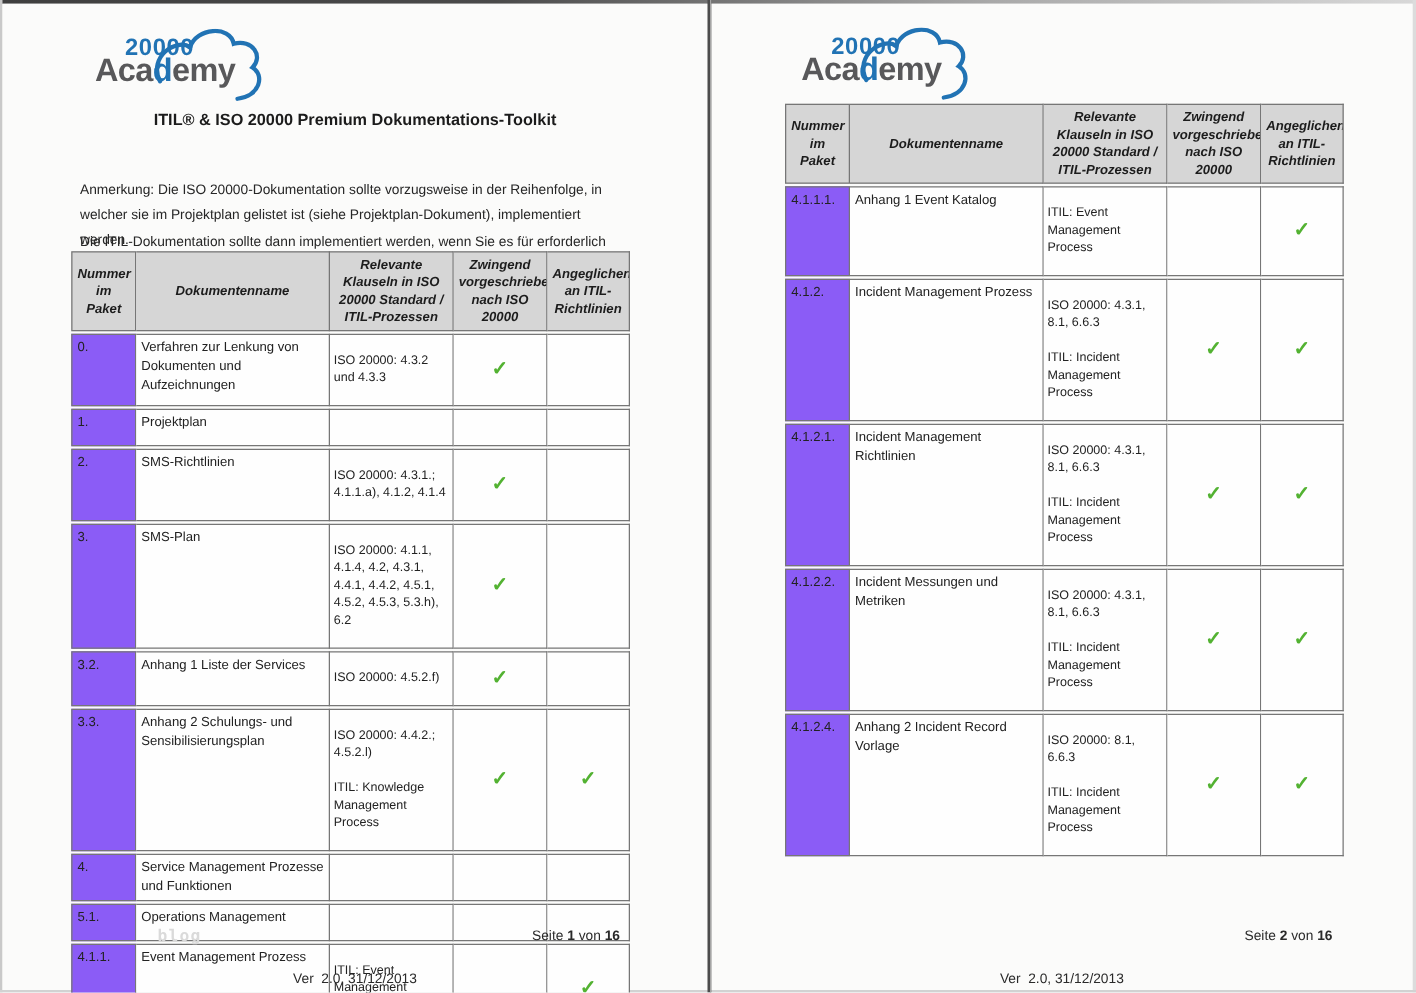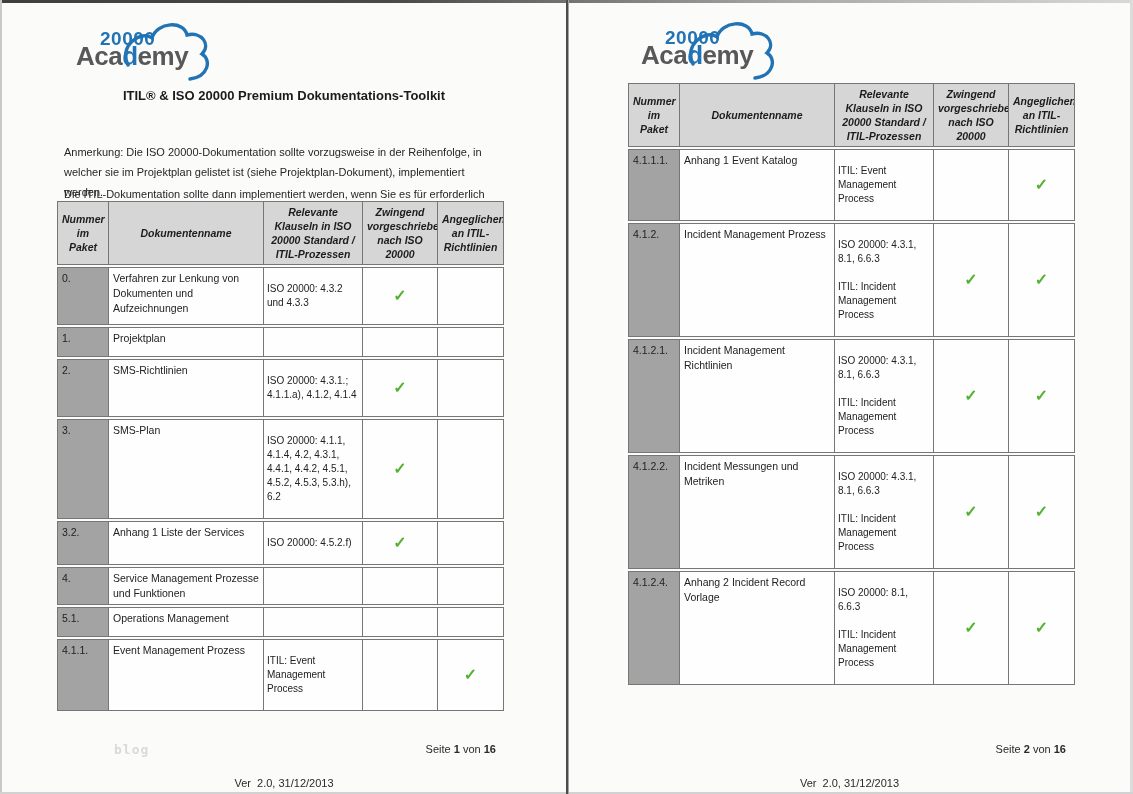--- a/index.html
+++ b/index.html
@@ -43,32 +43,32 @@
   table.doc-table{border-collapse:separate;border-spacing:0 2px;table-layout:fixed;
     position:absolute;font-size:10.5px;color:#222;}
   .page1 table.doc-table{left:55px;top:196px;width:447px;}
   .page2 table.doc-table{left:59px;top:78px;width:447px;}
   .doc-table th,.doc-table td{border:1px solid #767676;border-left:none;
     padding:3px 4px;overflow:hidden;}
   .doc-table th:first-child,.doc-table td:first-child{border-left:1px solid #767676;}
   .doc-table th{background:#d6d6d6;font-weight:bold;font-style:italic;text-align:center;
     vertical-align:middle;line-height:14px;font-size:10.5px;color:#1c1c1c;}
   .doc-table td{background:#fefefe;vertical-align:top;line-height:15px;}
-  .doc-table td.numcol{background:#a3a3a3;}
+  .doc-table td.numcol{background:#8b5cf6;}
   .doc-table td.clauses{white-space:pre-line;font-size:10px;line-height:14px;padding:14px 3px;}
   .doc-table td.checkcol{text-align:center;vertical-align:middle;background:#fefefe;}
   .check{color:#53b232;font-size:16px;font-weight:bold;line-height:16px;}
 
   
   .footer{position:absolute;top:740px;left:0;width:100%;height:18px;font-size:11px;color:#2a2a2a;}
   .footer .version{position:absolute;left:0;width:100%;text-align:center;white-space:pre;margin-top:34px;}
   .footer .pagenum{position:absolute;right:70px;white-space:pre;}
   .page2 .footer .pagenum{right:64px;padding-left:30px;}
   .footer .pagenum b{font-weight:bold;}
-  .watermark{position:absolute;left:112px;top:-1px;font-family:"DejaVu Sans Mono",monospace;
+  .watermark{position:absolute;left:124px;top:-1px;font-family:"DejaVu Sans Mono",monospace;
     font-weight:bold;font-size:13px;color:#dadada;letter-spacing:1px;}
 </style>
 </head>
 <body>
 
 <div class="screen">
   <div class="edge-top"></div>
   <div class="edge-left"></div>
   <div class="edge-right"></div>
   <div class="edge-bottom"></div>
@@ -134,20 +134,29 @@
             <td class="checkcol"></td>
           </tr>
           <tr>
             <td class="numcol">3.2.</td>
             <td>Anhang 1 Liste der Services</td>
             <td class="clauses">ISO 20000: 4.5.2.f)</td>
             <td class="checkcol"><span class="check">✓</span></td>
             <td class="checkcol"></td>
           </tr>
           <tr>
+            <td class="numcol">3.3.</td>
+            <td>Anhang 2 Schulungs- und Sensibilisierungsplan</td>
+            <td class="clauses">ISO 20000: 4.4.2.; 4.5.2.l)
+
+ITIL: Knowledge Management Process</td>
+            <td class="checkcol"><span class="check">✓</span></td>
+            <td class="checkcol"><span class="check">✓</span></td>
+          </tr>
+          <tr>
             <td class="numcol">4.</td>
             <td>Service Management Prozesse und Funktionen</td>
             <td class="clauses"></td>
             <td class="checkcol"></td>
             <td class="checkcol"></td>
           </tr>
           <tr>
             <td class="numcol">5.1.</td>
             <td>Operations Management</td>
             <td class="clauses"></td>

